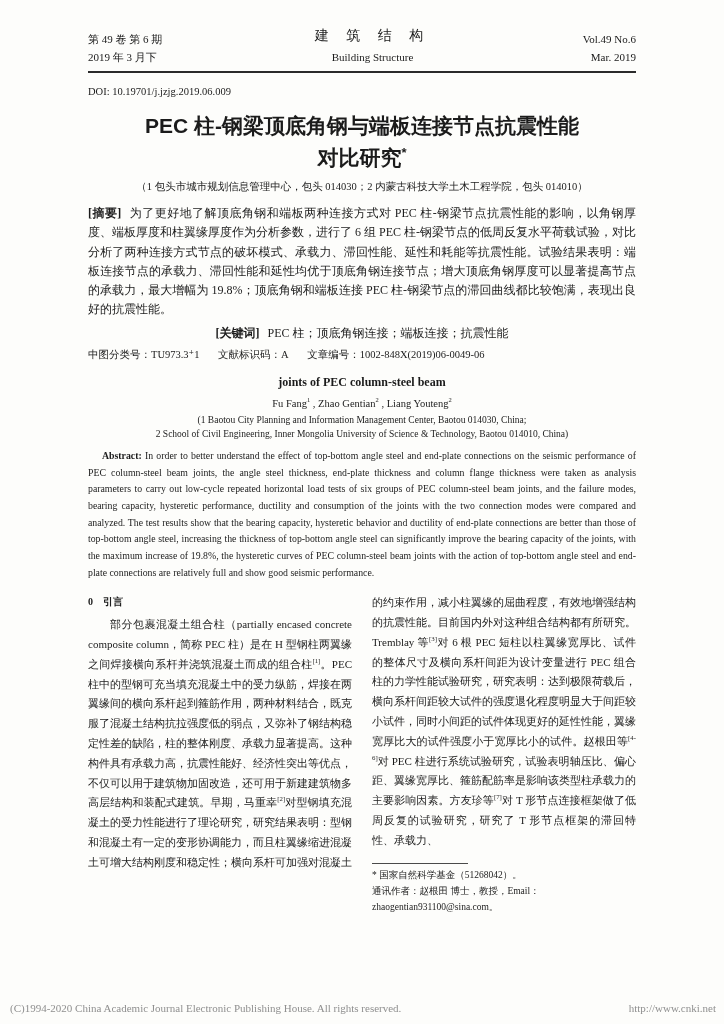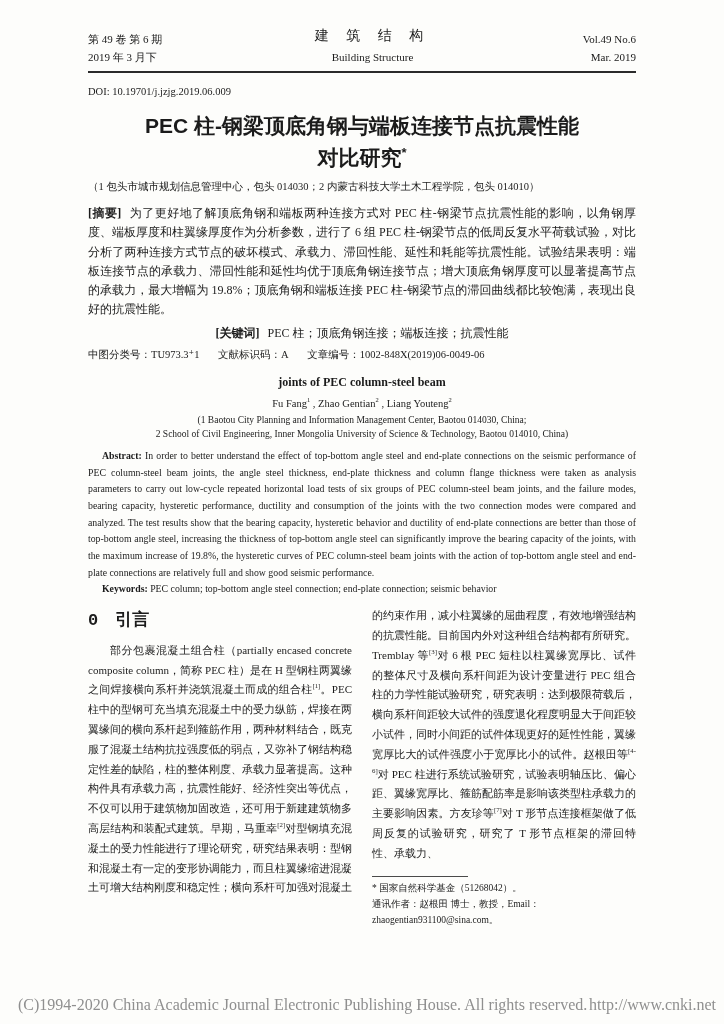--- a/index.html
+++ b/index.html
@@ -23,51 +23,51 @@
 
   .doi { font-size:10.5px; margin-top:13px; }
 
   .title {
     font-family:"Liberation Sans","DejaVu Sans",sans-serif;
     font-size:21px; font-weight:700; text-align:center; line-height:1.5; margin-top:13px;
   }
   .t-line { display:block; }
 
   .authors { text-align:center; font-size:13.5px; margin-top:11px; }
-  .affil { font-size:10.5px; margin-top:7px; }
+  .affil { text-align:center; font-size:10.5px; margin-top:7px; }
 
   .meta { font-size:12px; line-height:1.6; text-align:justify; margin-top:10px; }
   .meta .label { font-weight:700; margin-right:8px; }
   .kw { margin-top:5px; text-align:center; }
   .classline { font-size:10.5px; margin-top:4px; }
   .classline .pair { margin-right:16px; white-space:nowrap; }
 
   .en { margin-top:11px; }
   .en-title { font-size:12px; font-weight:700; text-align:center; line-height:1.55; }
   .en-authors { text-align:center; font-size:10.5px; margin-top:5px; }
   .en-affil { text-align:center; font-size:9.5px; line-height:1.55; margin-top:4px; }
   .en-abs { font-size:9.8px; line-height:1.7; text-align:justify; margin-top:6px; text-indent:14px; }
   .en-kw { font-size:9.8px; margin-top:2px; text-indent:14px; }
   .bold { font-weight:700; }
 
   .columns { display:flex; gap:20px; margin-top:12px; height:322px; overflow:hidden; }
   .col { width:289px; font-size:11px; line-height:1.8; text-align:justify; }
   .col-right { display:flex; flex-direction:column; }
-  .sec-head { font-family:Liberation Mono, monospace; font-weight:700; font-size:17px; margin-bottom:4px; }
+  .sec-head { font-family:Liberation Serif, serif; font-weight:700; font-size:10px; margin-bottom:4px; }
   .par { text-indent:2em; }
   .par-cont { text-indent:0; }
   sup { font-size:0.62em; }
 
   .footnote { margin-top:auto; font-size:9.5px; line-height:1.7; text-align:left; }
   .fn-rule { width:96px; border-top:1px solid #4a4a4a; margin-bottom:3px; }
 
   .footer {
-    position:absolute; left:18px; right:8px; bottom:10px;
+    position:absolute; left:10px; right:8px; bottom:10px;
     display:flex; justify-content:space-between;
-    color:#8f8f8f; font-size:16px;
+    color:#8f8f8f; font-size:11px;
   }
 </style>
 </head>
 <body>
 
 <div class="page">
 
   <div class="header">
     <div class="h-left">
       <div>第 49 卷 第 6 期</div>
@@ -106,21 +106,20 @@
   <div class="en">
     <div class="en-title">
       <div>joints of PEC column-steel beam</div>
     </div>
     <div class="en-authors">Fu Fang<sup>1</sup> , Zhao Gentian<sup>2</sup> , Liang Youteng<sup>2</sup></div>
     <div class="en-affil">
       <div>(1 Baotou City Planning and Information Management Center, Baotou 014030, China;</div>
       <div>2 School of Civil Engineering, Inner Mongolia University of Science &amp; Technology, Baotou 014010, China)</div>
     </div>
     <p class="en-abs"><span class="bold">Abstract:</span><span> In order to better understand the effect of top-bottom angle steel and end-plate connections on the seismic performance of PEC column-steel beam joints, the angle steel thickness, end-plate thickness and column flange thickness were taken as analysis parameters to carry out low-cycle repeated horizontal load tests of six groups of PEC column-steel beam joints, and the failure modes, bearing capacity, hysteretic performance, ductility and consumption of the joints with the two connection modes were compared and analyzed. The test results show that the bearing capacity, hysteretic behavior and ductility of end-plate connections are better than those of top-bottom angle steel, increasing the thickness of top-bottom angle steel can significantly improve the bearing capacity of the joints, with the maximum increase of 19.8%, the hysteretic curves of PEC column-steel beam joints with the action of top-bottom angle steel and end-plate connections are relatively full and show good seismic performance.</span></p>
-    <p class="en-kw"><span class="bold">Keywords:</span><span> PEC column; top-bottom angle steel connection; end-plate connection; seismic behavior</span></p>
   </div>
 
   <div class="columns">
     <div class="col col-left">
       <div class="sec-head">0　引言</div>
       <p class="par">部分包裹混凝土组合柱（partially encased concrete composite column，简称 PEC 柱）是在 H 型钢柱两翼缘之间焊接横向系杆并浇筑混凝土而成的组合柱<sup>[1]</sup>。PEC 柱中的型钢可充当填充混凝土中的受力纵筋，焊接在两翼缘间的横向系杆起到箍筋作用，两种材料结合，既克服了混凝土结构抗拉强度低的弱点，又弥补了钢结构稳定性差的缺陷，柱的整体刚度、承载力显著提高。这种构件具有承载力高，抗震性能好、经济性突出等优点，不仅可以用于建筑物加固改造，还可用于新建建筑物多高层结构和装配式建筑。早期，马重幸<sup>[2]</sup>对型钢填充混凝土的受力性能进行了理论研究，研究结果表明：型钢和混凝土有一定的变形协调能力，而且柱翼缘缩进混凝土可增大结构刚度和稳定性；横向系杆可加强对混凝土</p>
     </div>
     <div class="col col-right">
       <p class="par par-cont">的约束作用，减小柱翼缘的屈曲程度，有效地增强结构的抗震性能。目前国内外对这种组合结构都有所研究。Tremblay 等<sup>[3]</sup>对 6 根 PEC 短柱以柱翼缘宽厚比、试件的整体尺寸及横向系杆间距为设计变量进行 PEC 组合柱的力学性能试验研究，研究表明：达到极限荷载后，横向系杆间距较大试件的强度退化程度明显大于间距较小试件，同时小间距的试件体现更好的延性性能，翼缘宽厚比大的试件强度小于宽厚比小的试件。赵根田等<sup>[4-6]</sup>对 PEC 柱进行系统试验研究，试验表明轴压比、偏心距、翼缘宽厚比、箍筋配筋率是影响该类型柱承载力的主要影响因素。方友珍等<sup>[7]</sup>对 T 形节点连接框架做了低周反复的试验研究，研究了 T 形节点框架的滞回特性、承载力、</p>
       <div class="footnote">

